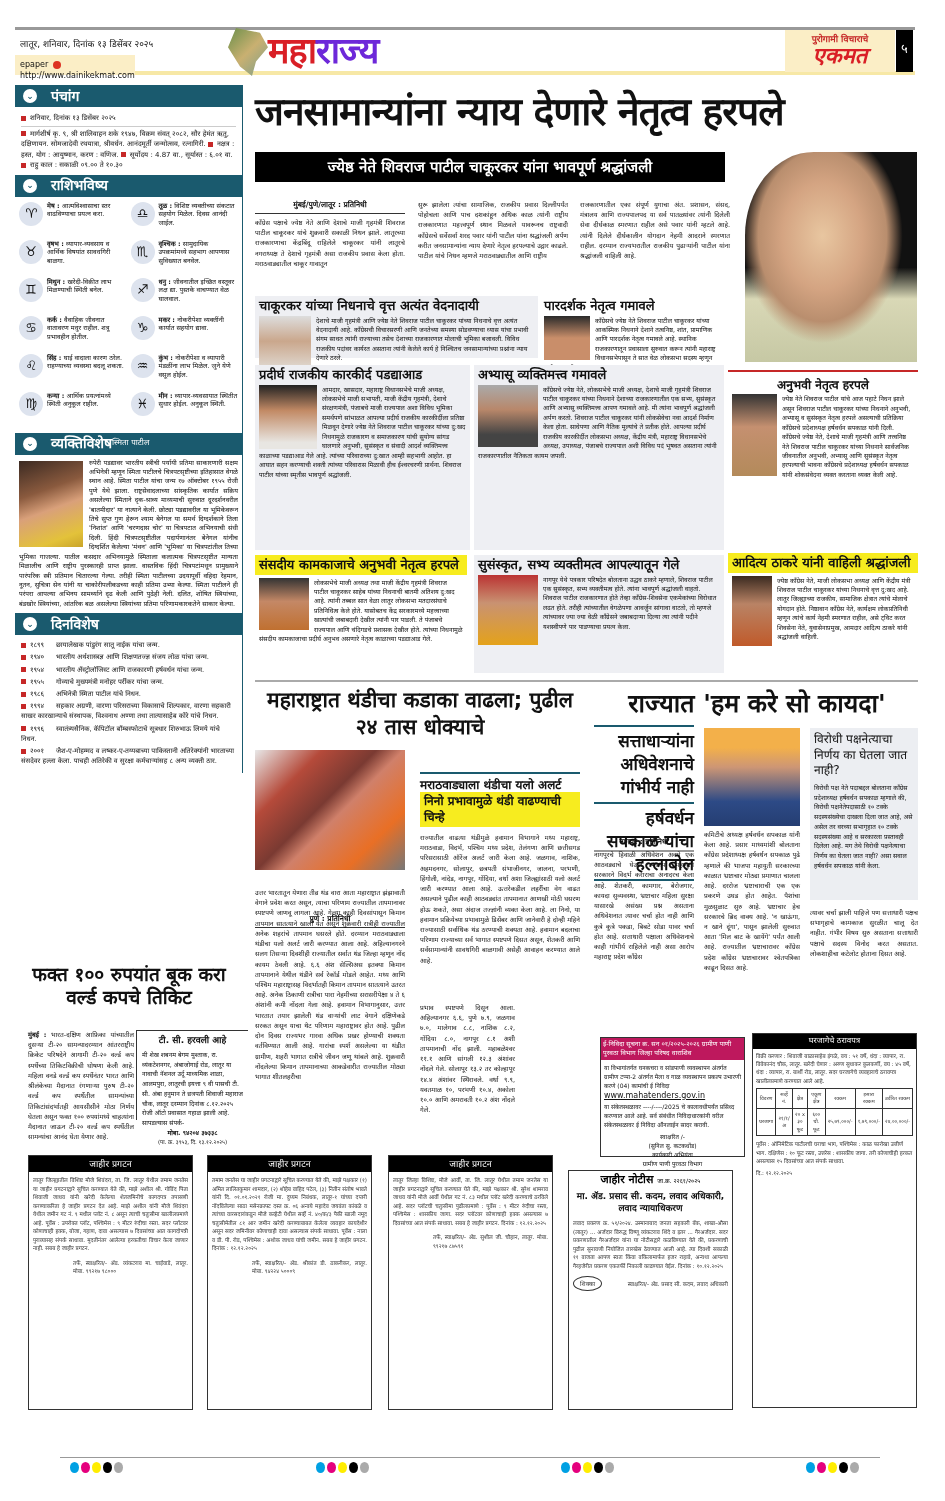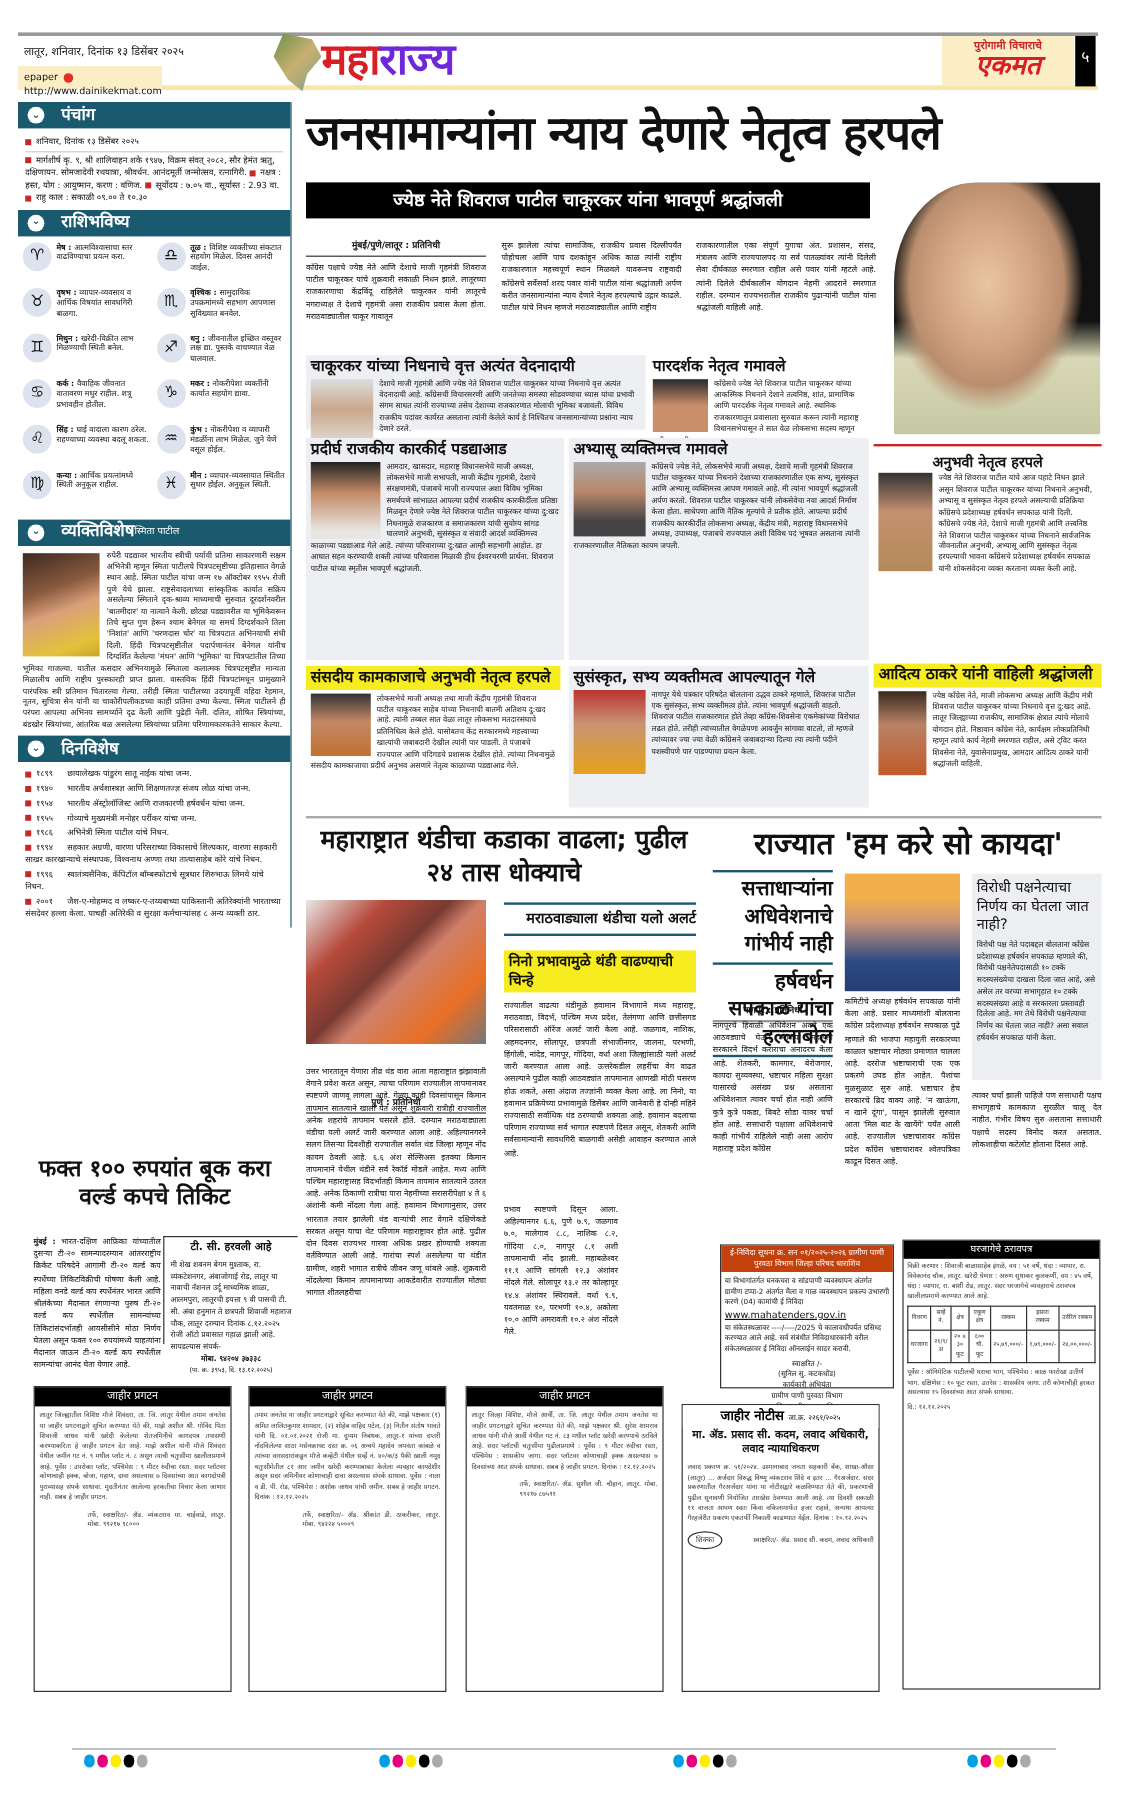--- a/index.html
+++ b/index.html
@@ -65,38 +65,38 @@
 .b-aditya .ph{width:40px;height:70px;background:linear-gradient(180deg,#3a2a20 0%,#b98365 40%,#c05a2a 100%)}
 .b-sansadiya{left:255px;top:555px;width:212px;height:118px;background:#fff}
 .b-sansadiya .ph{width:50px;height:52px;background:linear-gradient(180deg,#333 0%,#c48866 45%,#c07030 100%)}
 .b-susanskrut{left:474px;top:555px;width:250px;height:118px}
 .b-susanskrut .ph{width:60px;height:70px;background:linear-gradient(180deg,#b33 0%,#c99272 40%,#e4a21a 100%)}
 .divider-h{left:255px;top:680px;width:663px;height:2px;background:#aaa}
 .cold-head{left:255px;top:687px;width:330px;font-size:21px;font-weight:bold;text-align:center;line-height:1.3}
 .cold-photo{left:255px;top:750px;width:150px;height:120px;background:linear-gradient(135deg,#e8e8e8 0%,#b54a3a 25%,#7a3a32 45%,#d0806a 55%,#e96f25 78%,#777 100%)}
 .cold-byline{left:255px;top:914px;width:150px;text-align:center;font-size:7.5px;font-weight:bold;border-bottom:1px solid #333;padding-bottom:3px}
 .cold-text{left:255px;top:888px;width:150px}
-.cold-sub{left:420px;top:752px;width:160px;border-top:2px solid #1a5a6e;border-bottom:2px solid #1a5a6e;text-align:right;font-size:12px;font-weight:bold;line-height:1.3;padding:4px 0}
+.cold-sub{left:420px;top:772px;width:160px;border-top:2px solid #1a5a6e;border-bottom:2px solid #1a5a6e;text-align:left;font-size:12px;font-weight:bold;line-height:1.3;padding:4px 0}
 .nino{left:420px;top:792px;width:160px;background:#f7ec1f;font-size:12px;font-weight:bold;padding:2px 4px;line-height:1.3}
 .cold-right{left:420px;top:833px;width:160px}
 .cold-right2{left:420px;top:1003px;width:95px}
 .kayda-head{left:592px;top:687px;width:330px;font-size:25px;font-weight:bold;text-align:center}
 .kayda-sub{left:594px;top:725px;width:100px;font-size:17px;font-weight:bold;text-align:right;line-height:1.35}
 .kayda-sub div{border-top:2px solid #1a5a6e;padding:3px 0}
 .kayda-sub div:last-child{border-bottom:2px solid #1a5a6e}
 .kayda-byline{left:594px;top:837px;width:100px;text-align:center;font-size:7.5px;font-weight:bold;border-bottom:2px solid #999;padding-bottom:3px}
 .kayda-photo{left:704px;top:728px;width:96px;height:98px;background:linear-gradient(180deg,#f3b04a 0%,#f3b04a 20%,#cd9675 40%,#2d4a86 75%,#253e72 100%)}
 .kayda-c1{left:594px;top:850px;width:100px}
 .kayda-c2{left:704px;top:830px;width:96px}
 .virodhi{left:810px;top:728px;width:108px;height:172px;background:#eceef2;padding:4px}
 .virodhi h3{font-size:12px;font-weight:normal;line-height:1.3}
 .virodhi p{font-size:6.3px;line-height:1.55;margin-top:4px}
 .kayda-c3{left:810px;top:908px;width:108px}
 .tender{left:600px;top:1037px;width:145px;height:120px;border:1px solid #333}
-.tender .hd{background:#c2410c;color:#fff;font-size:6.5px;text-align:center;padding:2px}
+.tender .hd{background:#be185d;color:#fff;font-size:6.5px;text-align:left;padding:2px}
 .tender .bd{font-size:6px;line-height:1.5;padding:3px}
 .tender .link{font-size:8px;text-decoration:underline}
 .tender .sig{text-align:center;margin-top:3px}
 .gharjagache{left:752px;top:1033px;width:165px;height:375px;border:1px solid #333}
 .gharjagache .hd{background:#000;color:#fff;font-size:8px;text-align:center;padding:2px}
 .gharjagache .bd{font-size:5.5px;line-height:1.5;padding:3px;color:#333}
 .gtable{border-collapse:collapse;width:100%;font-size:5px;margin-top:3px}
 .gtable td{border:1px solid #333;padding:2px;text-align:center}
 .ad{border:1px solid #333;height:255px;top:1155px}
 .ad .hd{background:#000;color:#fff;font-size:9px;text-align:center;padding:2px}
@@ -136,21 +136,21 @@
 <div class="abs leftcol">
   <div class="sec-head">
     <span class="chev">⌄</span>
     <span>पंचांग</span>
   </div>
   <div class="panchang">
     <p><span class="bul"></span><span>शनिवार, दिनांक १३ डिसेंबर २०२५</span></p>
     <div style="padding-top:2px">
       <span class="bul"></span><span>मार्गशीर्ष कृ. ९, श्री शालिवाहन शके १९४७, विक्रम संवत् २०८२, सौर हेमंत ऋतु, दक्षिणायन. सोमजादेवी रथयात्रा, श्रीवर्धन. आनंदमूर्ती जन्मोत्सव, रत्नागिरी.</span>
       <span class="bul"></span><span>नक्षत्र : हस्त, योग : आयुष्मान, करण : वणिज.</span>
-      <span class="bul"></span><span>सूर्योदय : ७.०५ वा., सूर्यास्त : 2.93 वा.</span>
+      <span class="bul"></span><span>सूर्योदय : 4.87 वा., सूर्यास्त : ६.०१ वा.</span>
       <span class="bul"></span><span>राहु काल : सकाळी ०९.०० ते १०.३०</span>
     </div>
   </div>
 
   <div class="sec-head">
     <span class="chev">⌄</span>
     <span>राशिभविष्य</span>
   </div>
   <div class="rashi-grid" id="rashi-grid">
       <div class="rashi">

